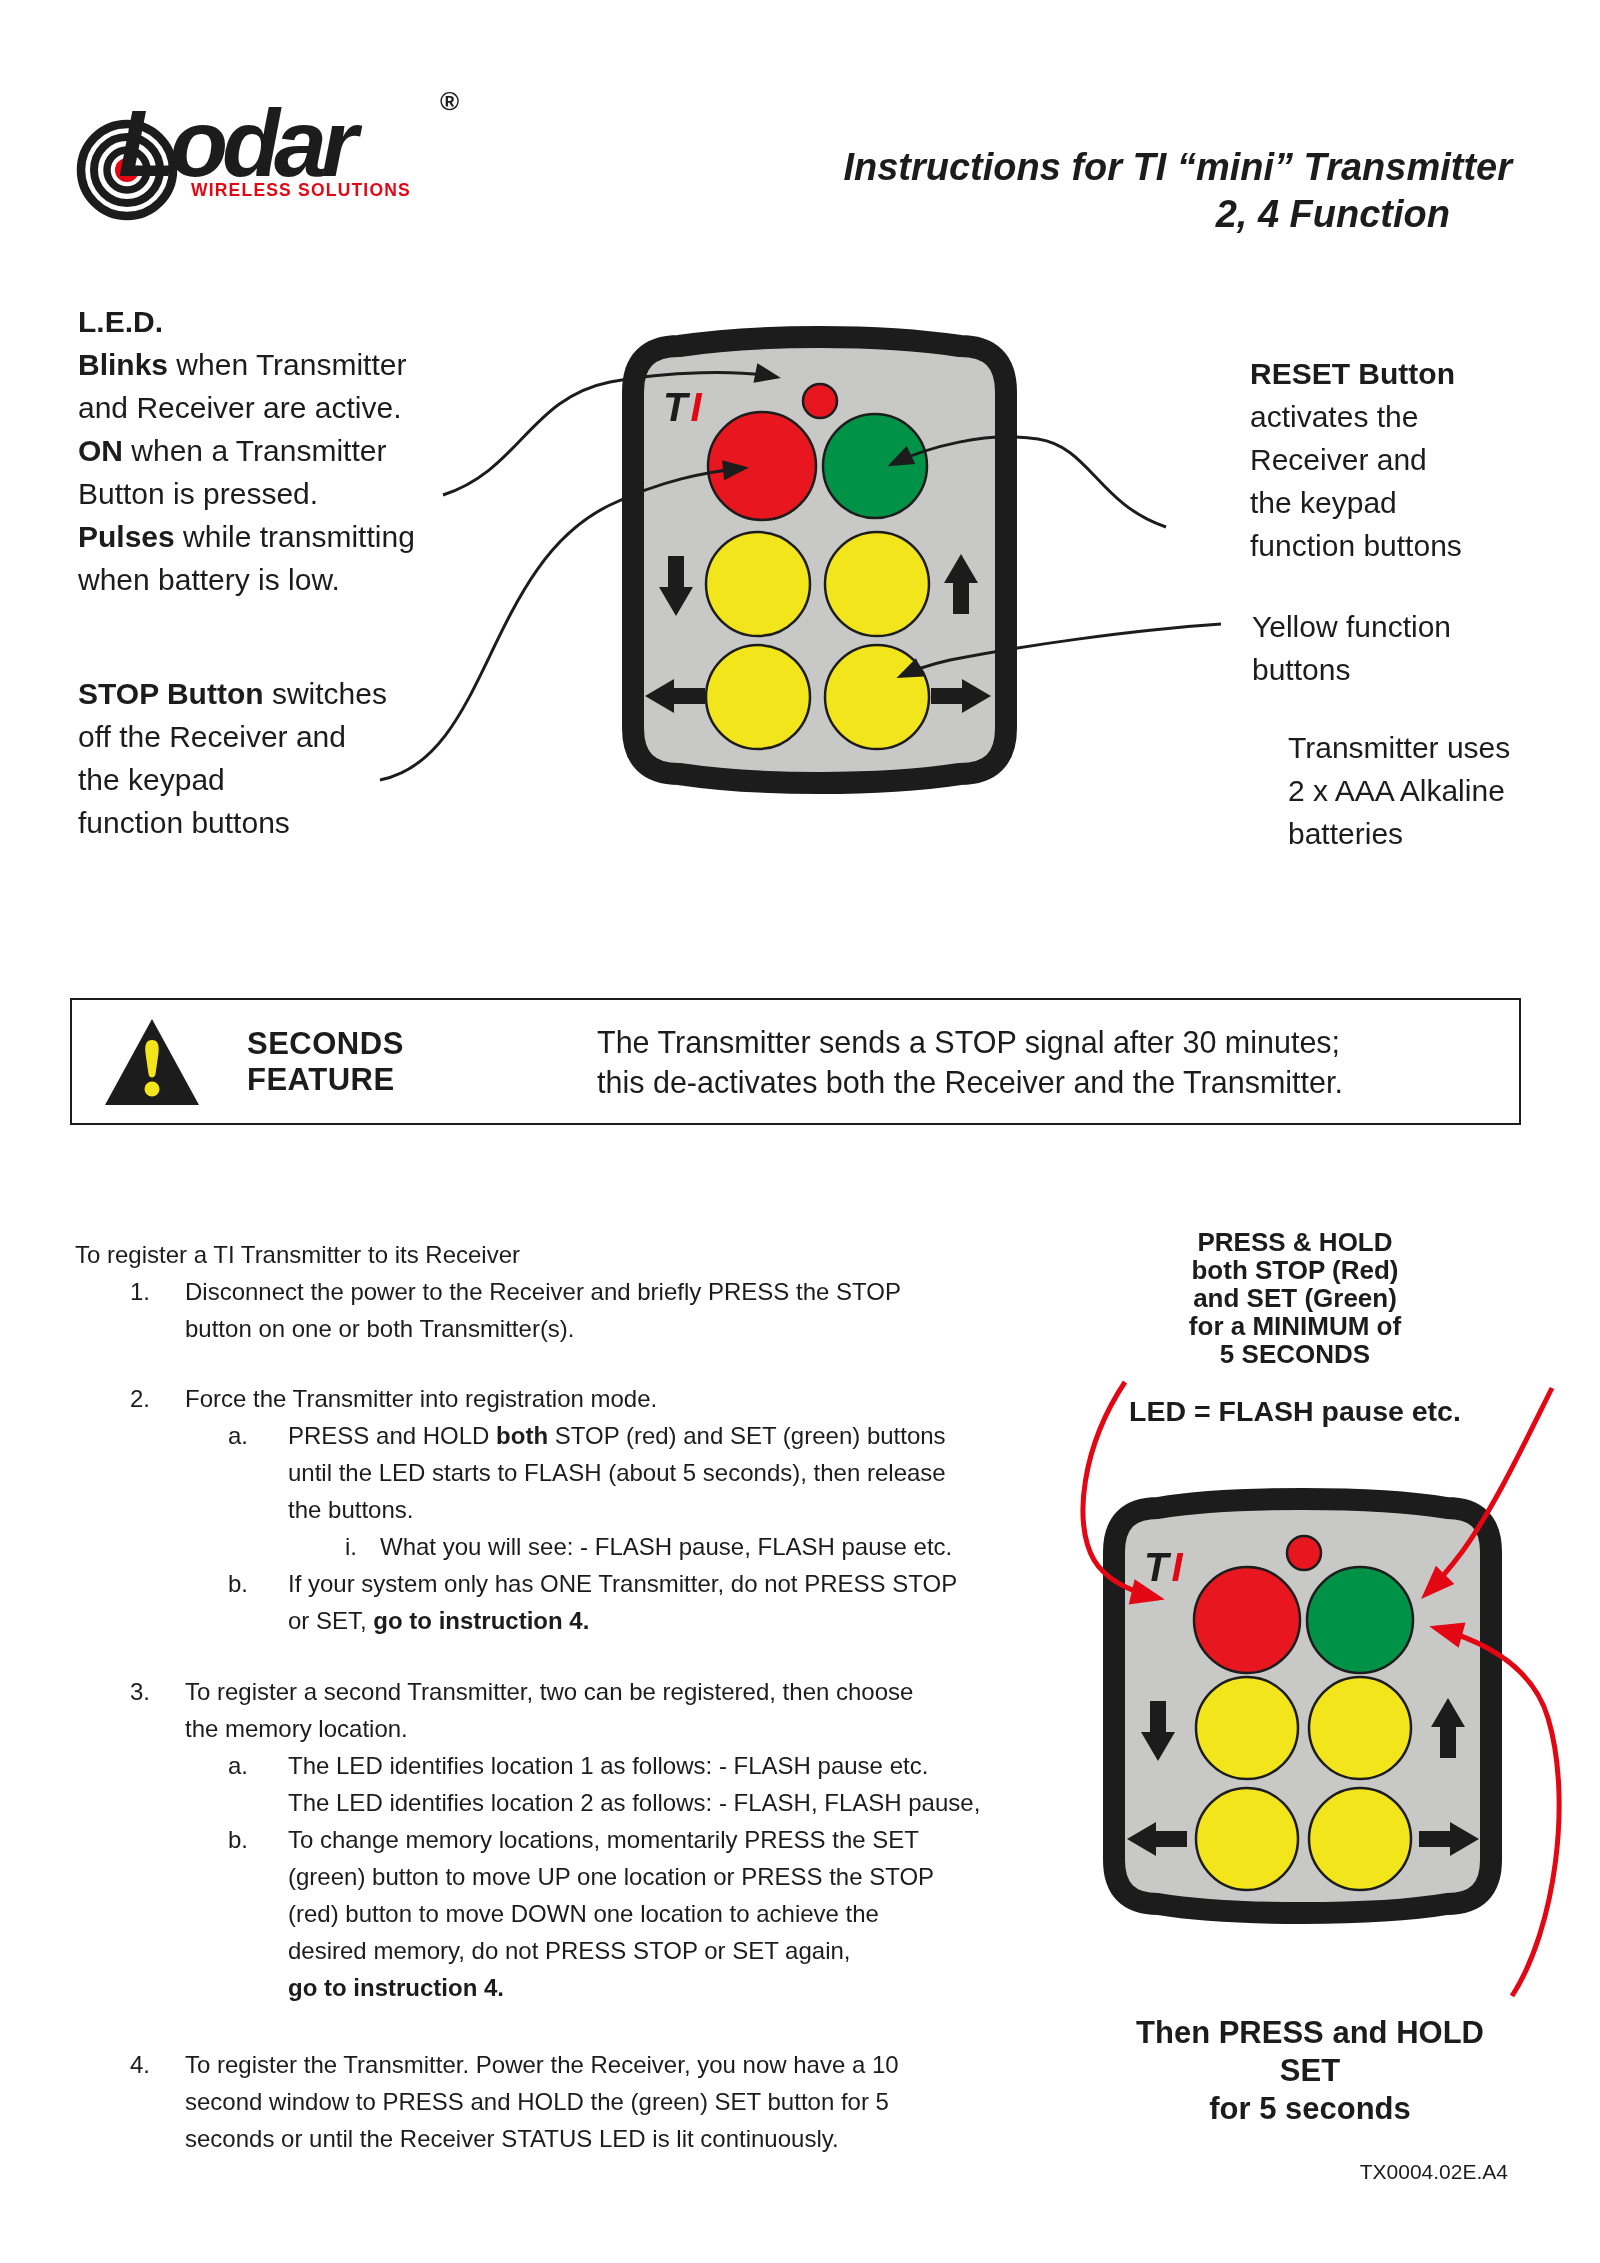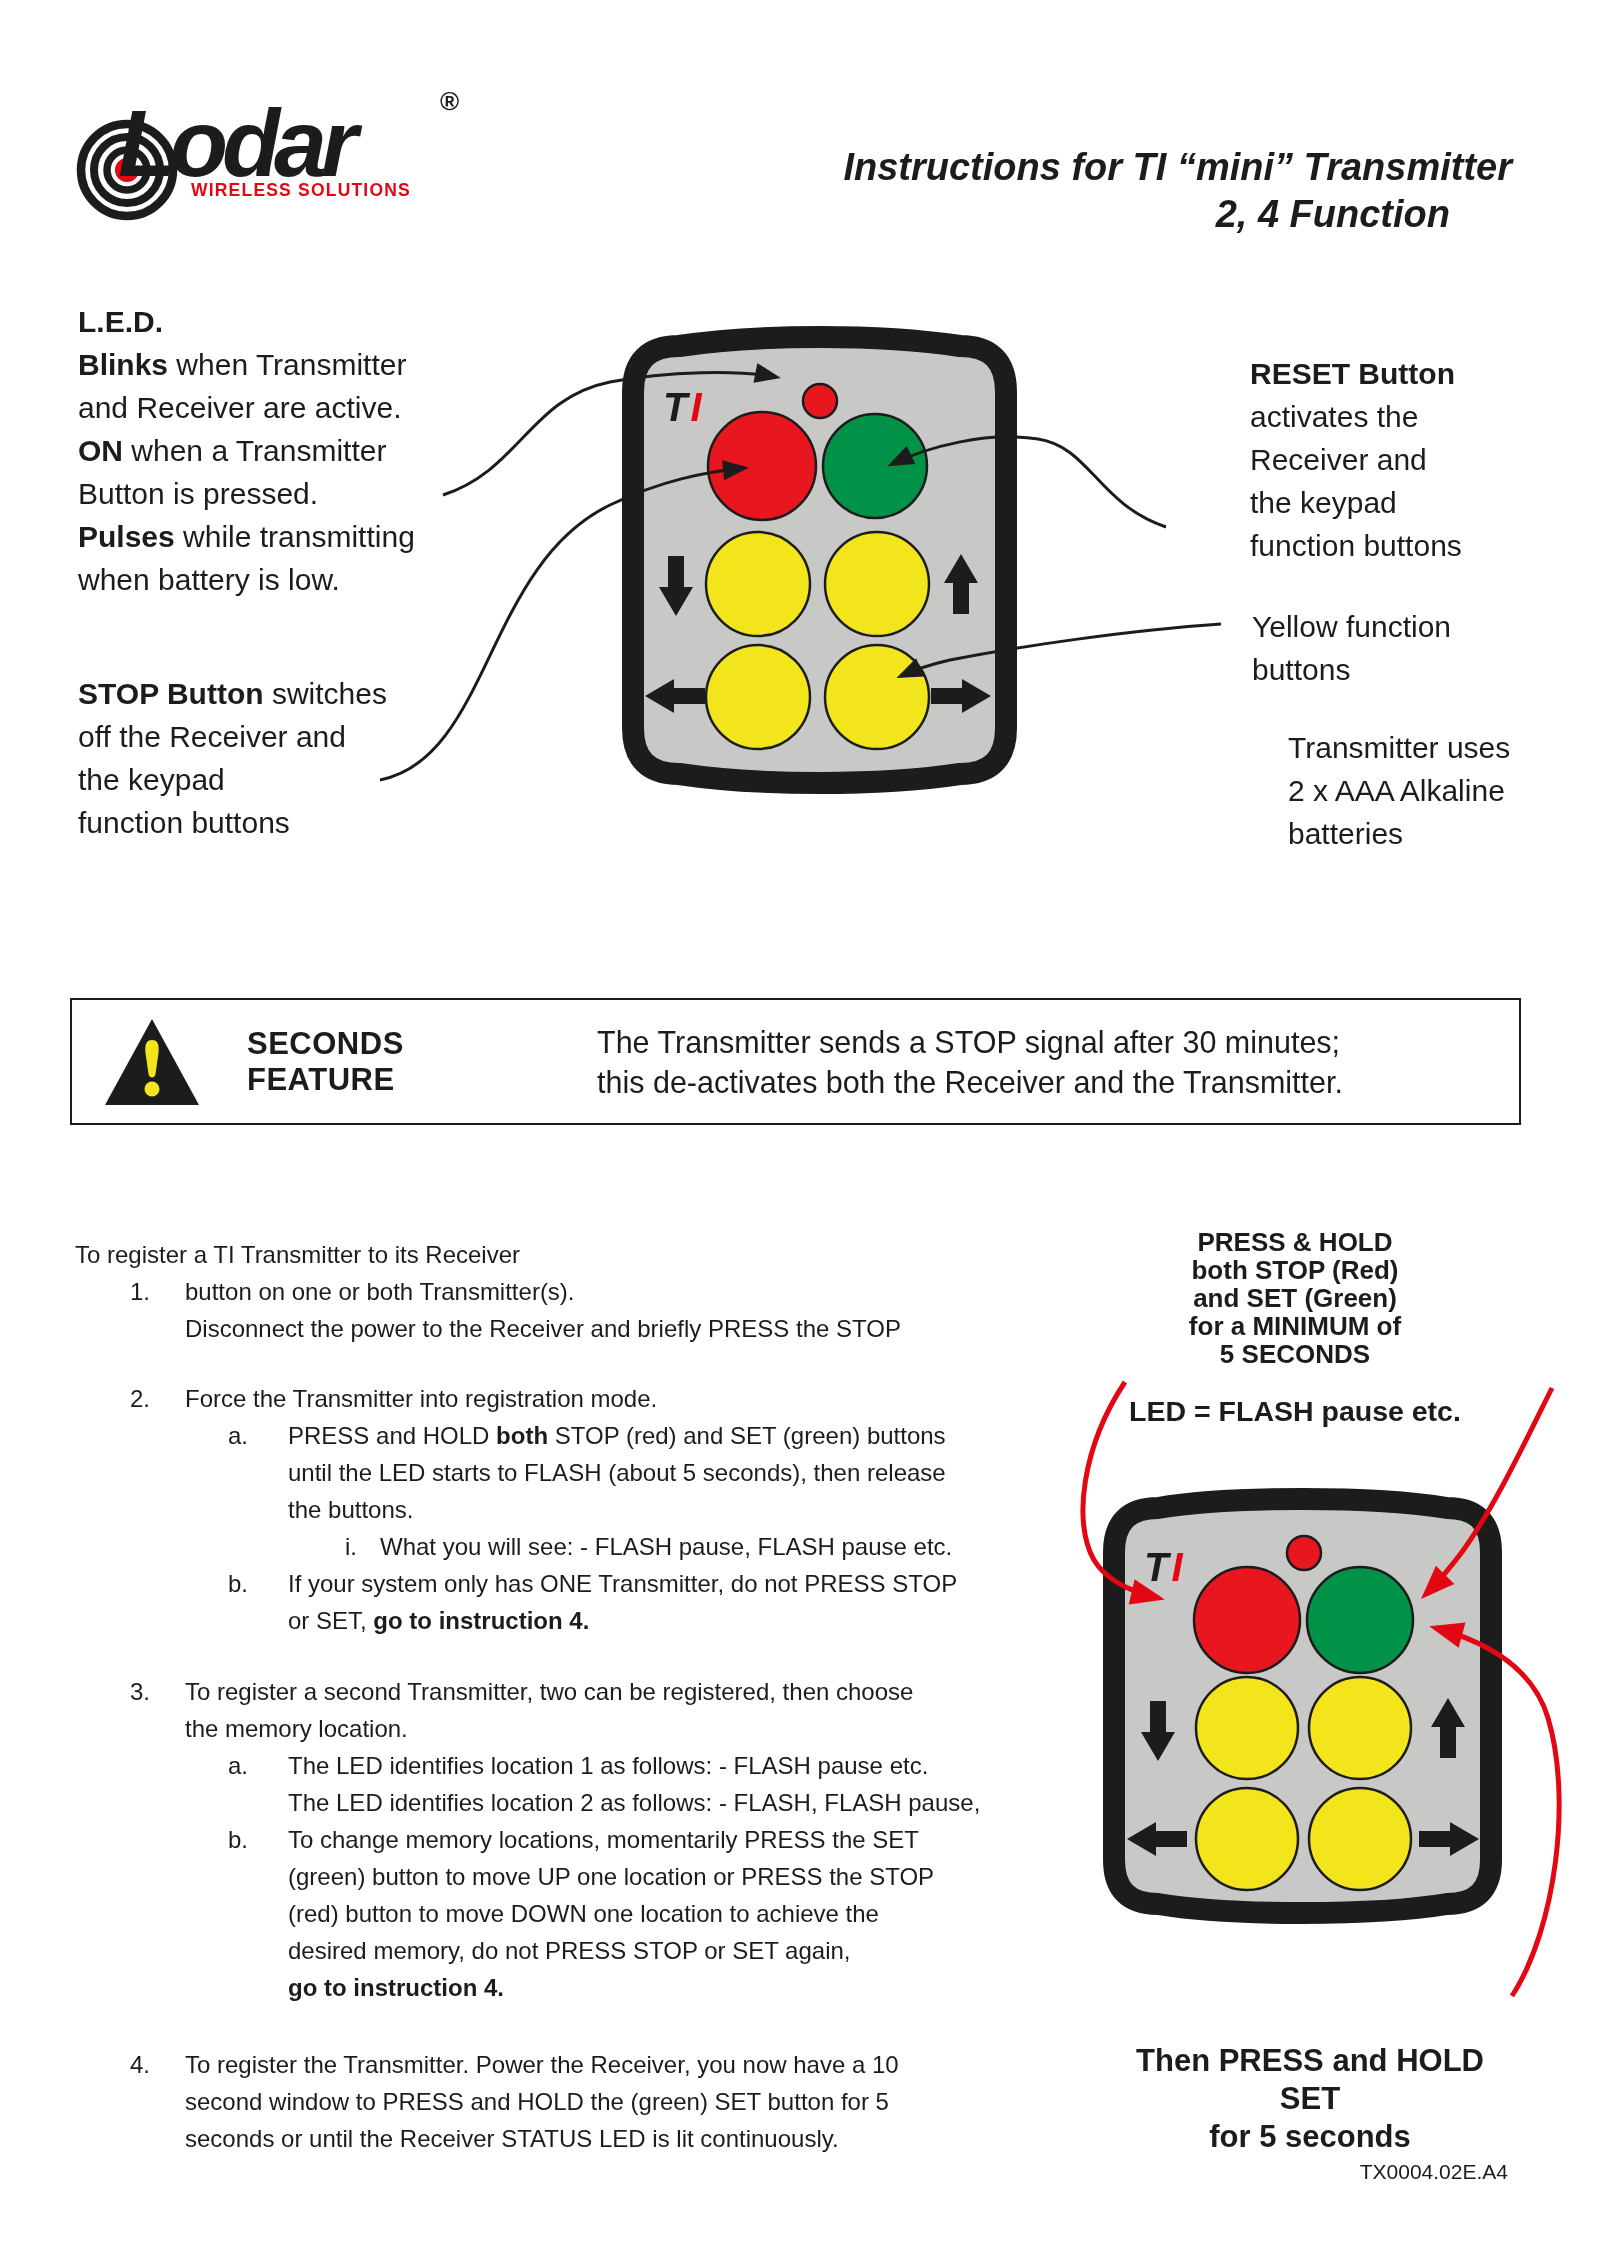--- a/index.html
+++ b/index.html
@@ -40,21 +40,21 @@
   .lvl2 .num{left:153px;} .lvl2 .ilines{padding-left:213px;}
   .lvl3 .num{left:270px;} .lvl3 .ilines{padding-left:305px;}
   .iline b{font-weight:bold;}
 
   
   .press-hold{position:absolute;left:1125px;top:1228px;width:340px;text-align:center;
               font-size:26px;line-height:28px;font-weight:bold;}
   .led-flash{position:absolute;left:1095px;top:1395px;width:400px;text-align:center;
              font-size:28.5px;font-weight:bold;}
   .then-press{position:absolute;left:1105px;top:2014px;width:410px;text-align:center;
-              font-size:31px;line-height:38px;font-weight:bold;margin-top:28px;}
+              font-size:31px;line-height:38px;font-weight:bold;}
   .footer{position:absolute;right:92px;top:2160px;font-size:21px;}
 
   
   .c-body{fill:var(--gray,#c8c9c7);stroke:var(--ink,#1c1c1c);stroke-width:22;}
   .btn{stroke:var(--ink,#1c1c1c);stroke-width:2.5;}
   .f-red{fill:var(--red,#e8161e);}
   .f-green{fill:var(--green,#009247);}
   .f-yellow{fill:var(--yellow,#f3e51c);}
   .f-ink{fill:var(--ink,#1c1c1c);}
   .curve{fill:none;stroke:var(--ink,#1c1c1c);stroke-width:3;}
@@ -189,22 +189,22 @@
       <div>this de-activates both the Receiver and the Transmitter.</div>
     </div>
   </div>
 
   <div class="instr">
     <div class="iintro">To register a TI Transmitter to its Receiver</div>
 
     <div class="iblock lvl1">
       <span class="num">1.</span>
       <div class="ilines">
+        <div class="iline"><span>Disconnect the power to the Receiver and briefly PRESS the STOP</span><b></b><span></span></div>
         <div class="iline"><span>button on one or both Transmitter(s).</span><b></b><span></span></div>
-        <div class="iline"><span>Disconnect the power to the Receiver and briefly PRESS the STOP</span><b></b><span></span></div>
       </div>
     </div>
 
     <div class="iblock lvl1" style="margin-top:33px;">
       <span class="num">2.</span>
       <div class="ilines">
         <div class="iline"><span>Force the Transmitter into registration mode.</span><b></b><span></span></div>
       </div>
     </div>
 

